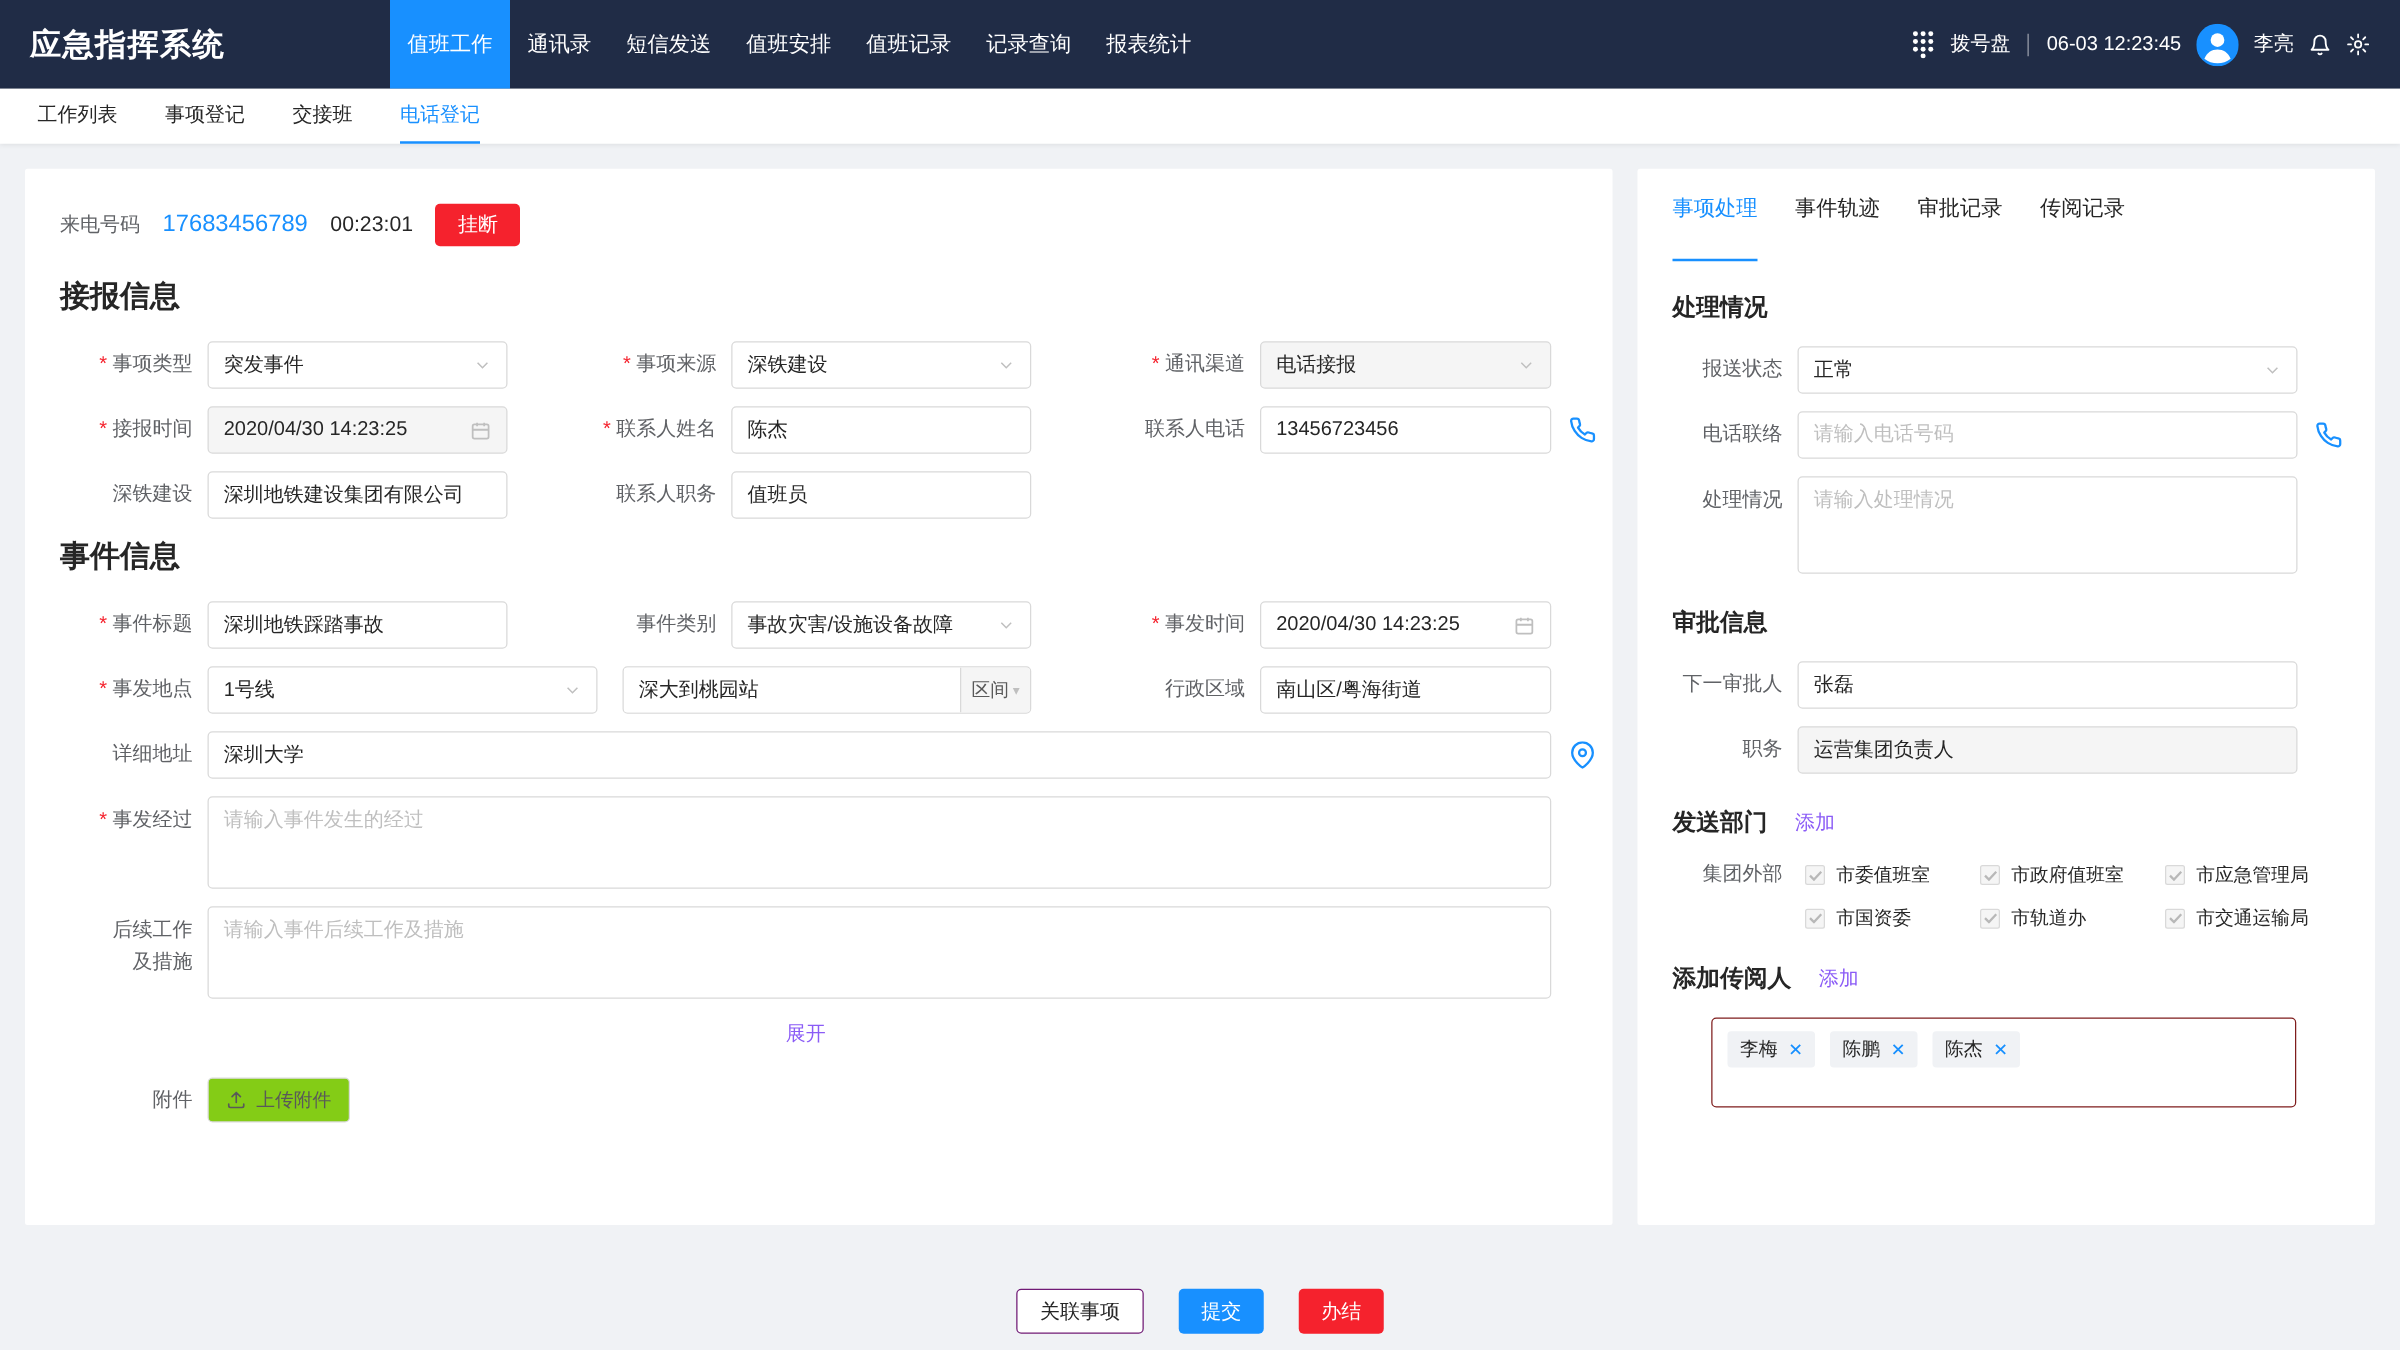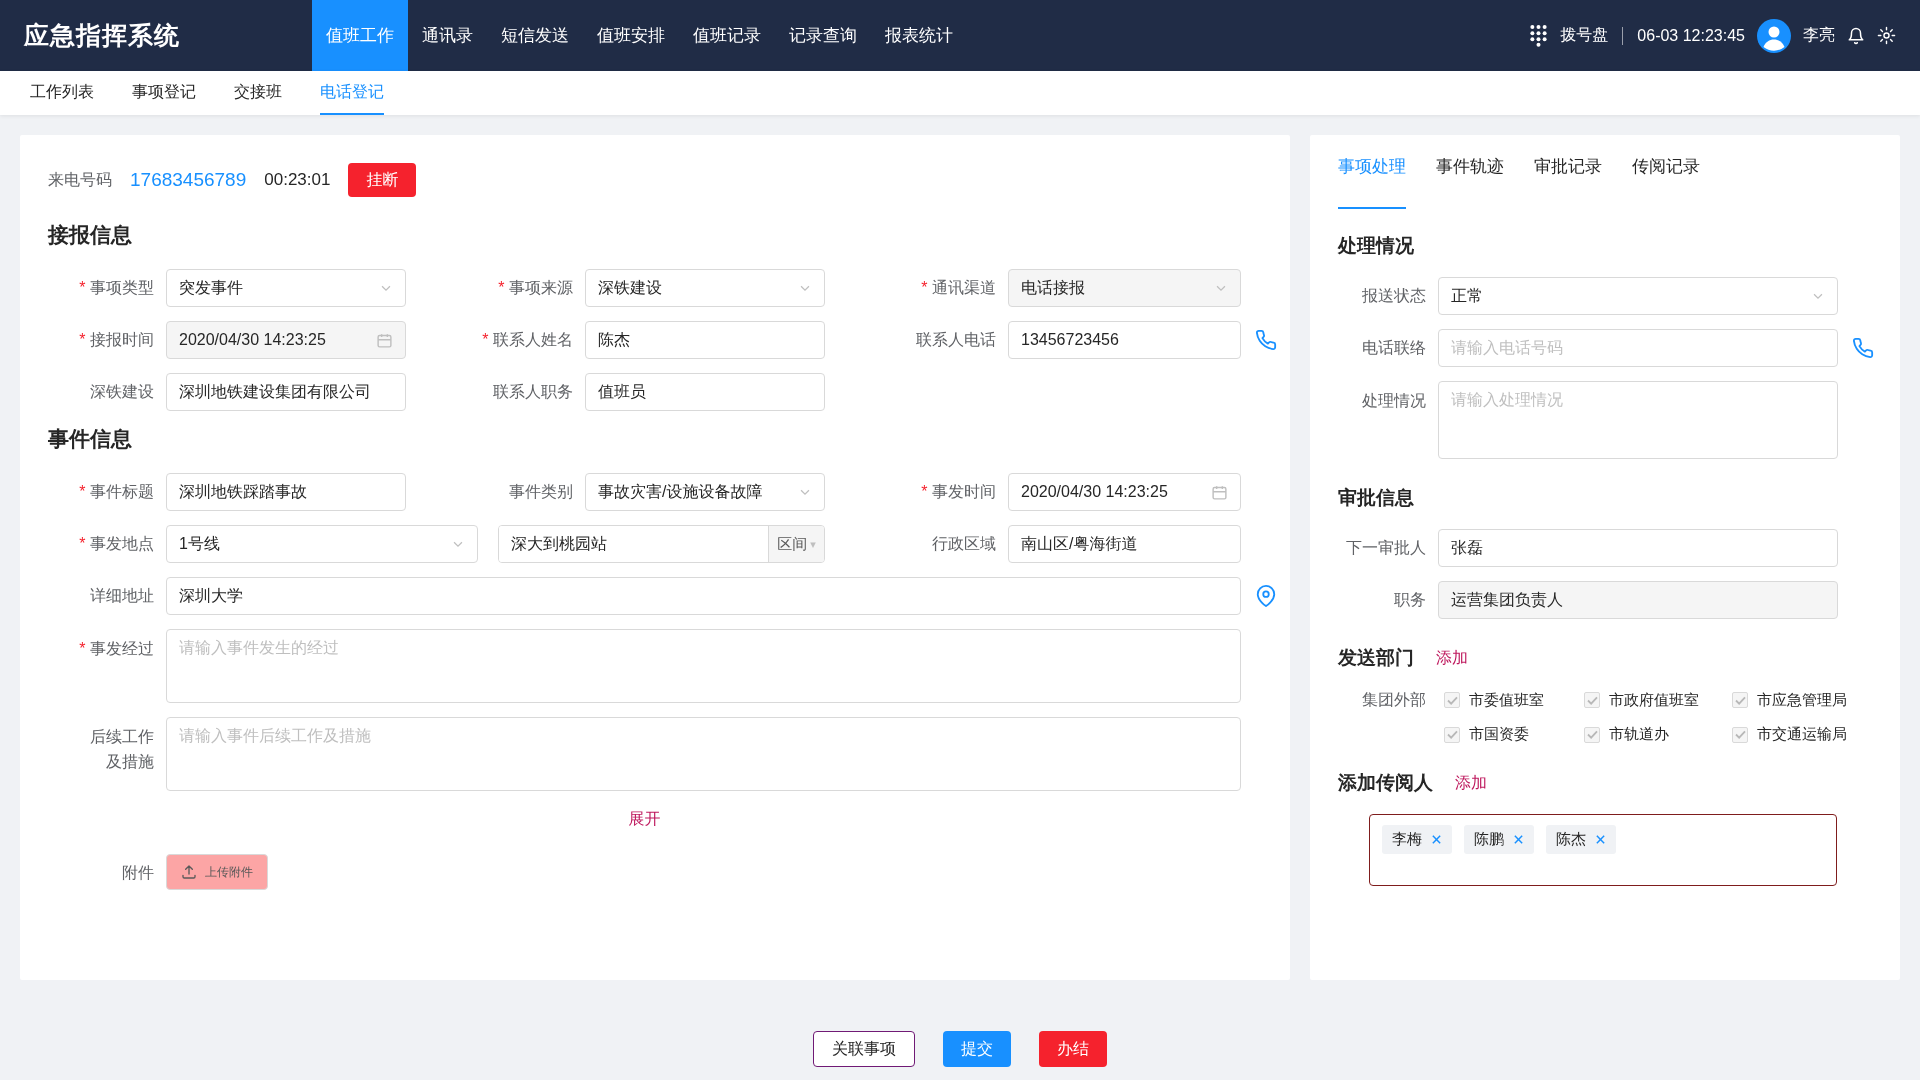--- a/index.html
+++ b/index.html
@@ -31,21 +31,21 @@
   .call-row { display:flex; align-items:center; gap:18px; height:38px; margin-bottom:6px; }
   .call-label { color:#606266; }
   .call-number { color:#1890ff; font-size:19px; }
   .call-timer { color:#262626; font-size:17px; }
   .btn { border:none; border-radius:4px; height:36px; padding:0 18px; font-size:16px; font-family:inherit; cursor:pointer; display:inline-flex; align-items:center; justify-content:center; gap:8px; }
   .btn-danger { background:#f5222d; color:#fff; }
   .btn-primary { background:#1890ff; color:#fff; }
   .btn-default { background:#fff; color:#262626; border:1px solid #701a75; }
   .hangup { height:34px; }
 
-  .sec-title { font-size:21px; font-weight:bold; color:#262626; margin:22px 0 20px; }
+  .sec-title { font-size:24px; font-weight:bold; color:#262626; margin:22px 0 20px; }
 
   
   .frow { display:grid; grid-template-columns:118px 240px 179px 240px 183px 233px; margin-bottom:14px; align-items:start; }
   .lb { text-align:right; padding-right:12px; line-height:38px; color:#606266; font-size:16px; }
   .lb-top { line-height:1.55; padding-top:8px; }
   .narrow { display:inline-block; width:68px; text-align:right; }
   .req::before { content:"* "; color:#f5222d; }
 
   .ctrl { height:38px; border:1px solid #d9d9d9; border-radius:4px; padding:0 12px; display:flex; align-items:center; font-size:16px; color:#262626; background:#fff; cursor:pointer; }
   .select { justify-content:space-between; gap:8px; }
@@ -57,22 +57,22 @@
   .span-mid { grid-column:2 / 5; display:flex; }
   .rel { position:relative; }
   .side-ico { position:absolute; right:-36px; top:8px; cursor:pointer; display:flex; }
 
   .igroup { display:flex; margin-left:20px; flex:1; border:1px solid #d9d9d9; border-radius:4px; height:38px; overflow:hidden; }
   .igroup input { flex:1; border:none; outline:none; padding:0 12px; font-size:16px; font-family:inherit; color:#262626; min-width:0; }
   .addon { width:56px; background:#f5f5f5; border-left:1px solid #d9d9d9; display:flex; align-items:center; justify-content:center; gap:3px; color:#595959; font-size:15px; cursor:pointer; }
   .addon .caret { color:#bfbfbf; font-size:11px; }
 
   .expand-row { grid-column:1 / 7; text-align:center; margin:4px 0 10px; }
-  .link { color:#be185d; cursor:pointer; font-size:16px; }
-  .upload-btn { height:36px; border:1px solid #d9d9d9; border-radius:4px; background:#fca5a5; display:inline-flex; align-items:center; gap:8px; padding:0 14px; font-size:12px; color:#595959; cursor:pointer; }
+  .link { color:#8b5cf6; cursor:pointer; font-size:16px; }
+  .upload-btn { height:36px; border:1px solid #d9d9d9; border-radius:4px; background:#84cc16; display:inline-flex; align-items:center; gap:8px; padding:0 14px; font-size:15px; color:#595959; cursor:pointer; }
 
   
   .rtabs { display:flex; gap:30px; margin-bottom:24px; }
   .rtab { font-size:17px; color:#262626; padding-bottom:29px; border-bottom:2px solid transparent; cursor:pointer; }
   .rtab.active { color:#1890ff; border-bottom-color:#1890ff; }
   .rrow { display:grid; grid-template-columns:100px 400px; margin-bottom:14px; align-items:start; }
   .rhead { display:flex; align-items:center; margin:6px 0 18px; }
   .rhead .link { margin-left:22px; font-size:16px; }
   .rsec { font-size:19px; font-weight:bold; }
   .mt { margin-top:26px; }

